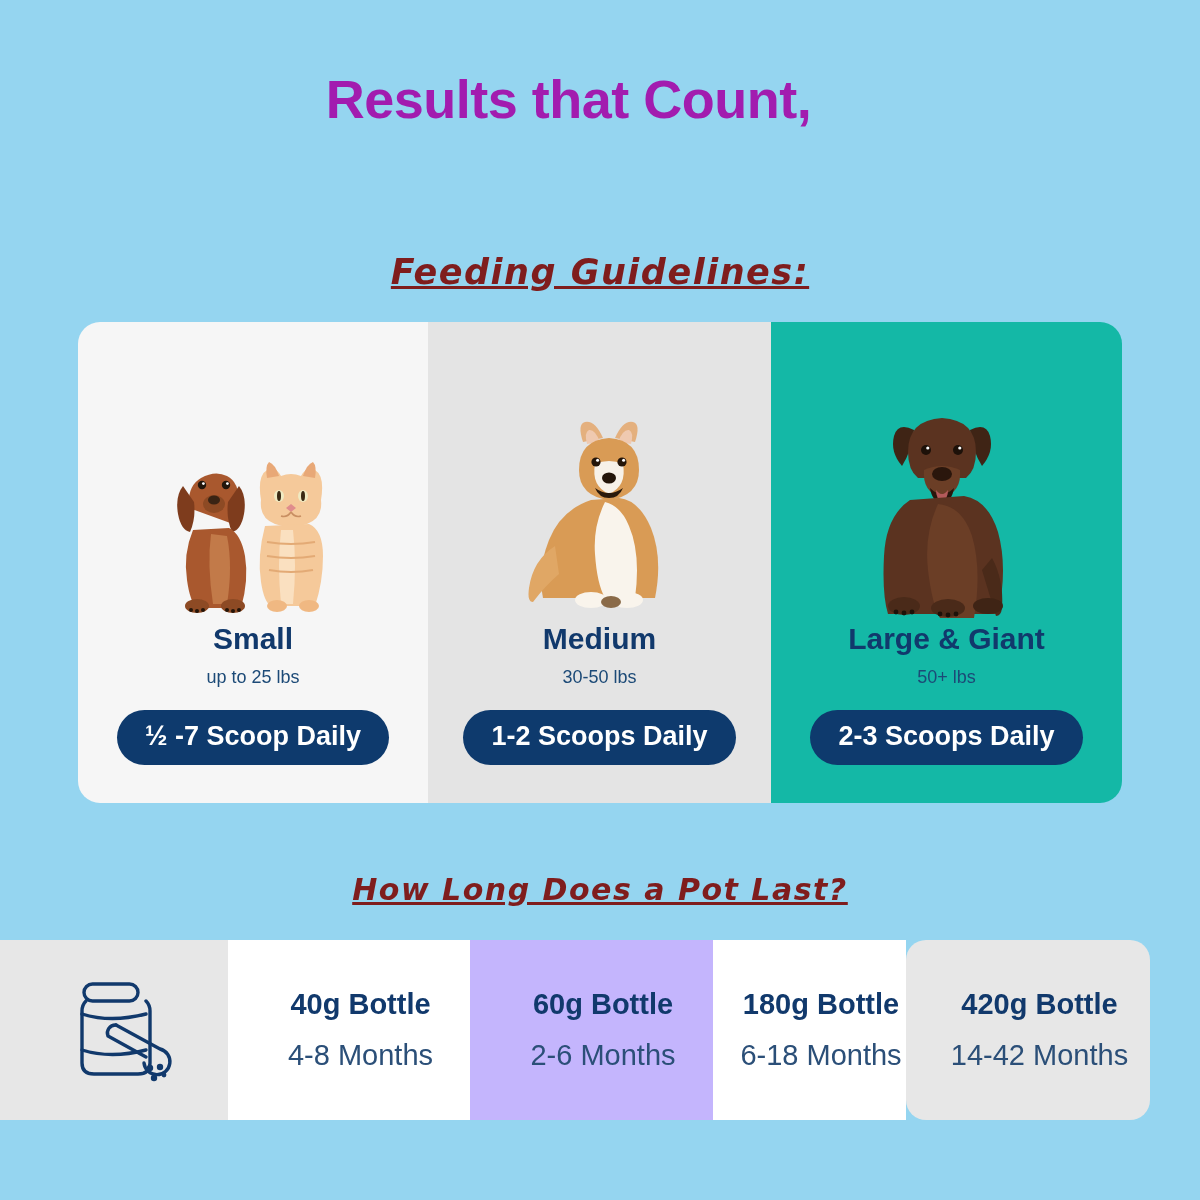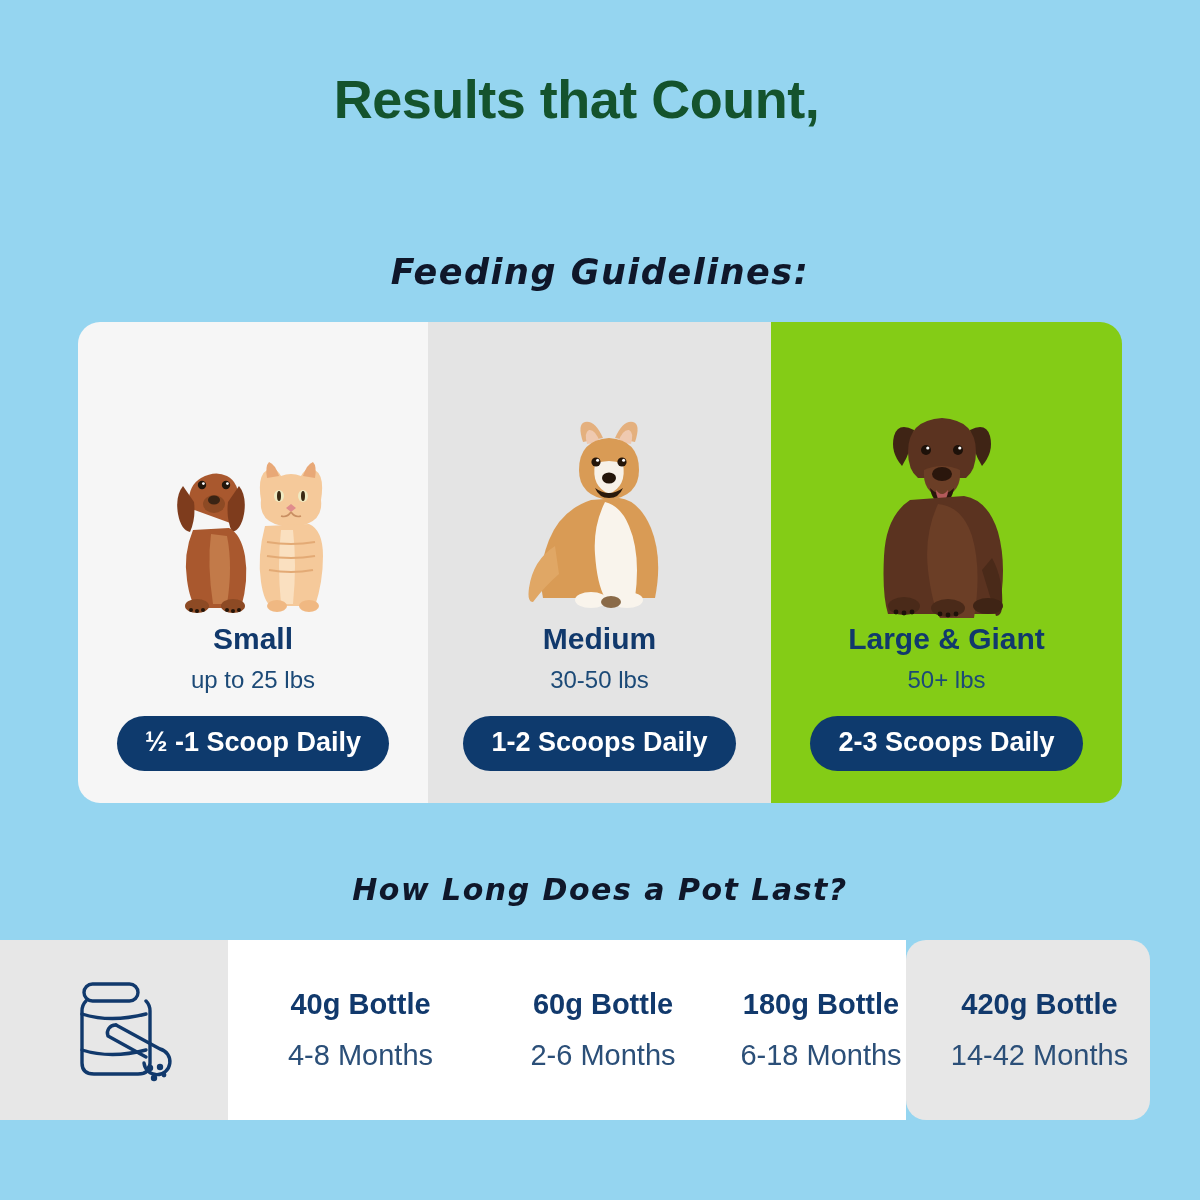--- a/index.html
+++ b/index.html
@@ -6,38 +6,39 @@
   html,body { width:1200px; height:1200px; }
   body {
     background:#95d5f0;
     font-family:"Liberation Sans", sans-serif;
     position:relative;
     overflow:hidden;
   }
 
   
   .headline {
-    position:absolute; left:16px; top:70px; width:1121px;
+    position:absolute; left:8px; top:70px; width:1121px;
     text-align:center;
-    color:#14532d;
+    color:#a21caf;
     font-weight:bold;
     font-size:54px;
     line-height:1.08;
     letter-spacing:-0.5px;
   }
   .headline .l2 { display:block; }
 
   
   .script {
     position:absolute; left:0; width:1200px; text-align:center;
-    color:#0f172a;
+    color:#7f1d1d;
     font-family:"DejaVu Sans", sans-serif;
     font-weight:bold;
     font-style:italic;
     letter-spacing:1.5px;
+    text-decoration:underline;
   }
   #feeding-guidelines-heading { top:252px; font-size:35px; }
   #pot-last-heading { top:872px; font-size:30px; }
 
   
   .panel {
     position:absolute;
     left:78px; top:322px;
     width:1044px; height:481px;
     border-radius:22px;
@@ -46,42 +47,42 @@
   }
   .col {
     position:relative;
     height:100%;
     display:flex;
     flex-direction:column;
     align-items:center;
   }
   .col-1 { width:350px; background:#f6f6f6; }
   .col-2 { width:343px; background:#e4e4e4; }
-  .col-3 { width:351px; background:#84cc16;align-items:center; }
+  .col-3 { width:351px; background:#14b8a6;align-items:center; }
 
   .petwrap {
     height:300px;
     width:100%;
     display:flex;
     align-items:flex-end;
     justify-content:center;
     padding-bottom:4px;
   }
   .pet-svg { display:block; }
 
   .size-name {
     color:#11396c;
     font-weight:bold;
     font-size:30px;
     line-height:1;
     margin-top:2px;
   }
   .size-weight {
     color:#1c4a77;
-    font-size:24px;
+    font-size:18px;
     line-height:1;
     margin-top:14px;
   }
   .pill {
     margin-top:24px;
     background:#0e3a6d;
     color:#ffffff;
     font-weight:bold;
     font-size:27px;
     border-radius:999px;
@@ -100,21 +101,21 @@
   .strip-cell {
     height:100%;
     display:flex;
     flex-direction:column;
     align-items:center;
     justify-content:center;
     padding-left:23px;
   }
   .strip-icon-cell { width:228px; background:#e7e7e7; }
   .c-a { width:242px; background:#ffffff; }
-  .c-b { width:243px; background:#ffffff; }
+  .c-b { width:243px; background:#c4b5fd; }
   .c-c { width:193px; background:#ffffff; }
   .c-d { width:244px; background:#e7e7e7;border-radius:20px; }
 
   .bottle-size {
     color:#11396c;
     font-weight:bold;
     font-size:29px;
     line-height:1;
   }
   .bottle-dur {
@@ -186,21 +187,21 @@
           <path d="M112 88 q-8 30 -4 56 q3 20 10 24 l44 0 q8 -24 8 -50 q0 -26 -14 -32 z" fill="#f5c99a"></path>
           <path d="M128 92 q-4 34 0 74 l12 0 q4 -40 0 -74 z" fill="#fae0c0"></path>
           <path d="M114 104 q24 4 48 0 M114 118 q24 4 48 0 M116 132 q22 4 44 0" stroke="#e3aa75" stroke-width="2" fill="none"></path>
           <ellipse cx="124" cy="168" rx="10" ry="6" fill="#f0b882"></ellipse>
           <ellipse cx="156" cy="168" rx="10" ry="6" fill="#f0b882"></ellipse>
         </g>
       </svg>
     </div>
     <div class="size-name">Small</div>
     <div class="size-weight">up to 25 lbs</div>
-    <div class="pill">½ -1 Scoop Daily</div>
+    <div class="pill">½ -7 Scoop Daily</div>
   </div>
 
   <div class="col col-2">
     <div class="petwrap">
       <svg class="pet-svg" width="210" height="200" viewBox="0 0 210 200">
         <g>
           <path d="M88 24 q-6 -18 2 -20 q10 -2 18 16 z" fill="#e4b07e"></path>
           <path d="M92 26 q-3 -12 2 -14 q6 -1 11 12 z" fill="#efc9b0"></path>
           <path d="M140 24 q6 -18 -2 -20 q-10 -2 -18 16 z" fill="#e4b07e"></path>
           <path d="M136 26 q3 -12 -2 -14 q-6 -1 -11 12 z" fill="#efc9b0"></path>

